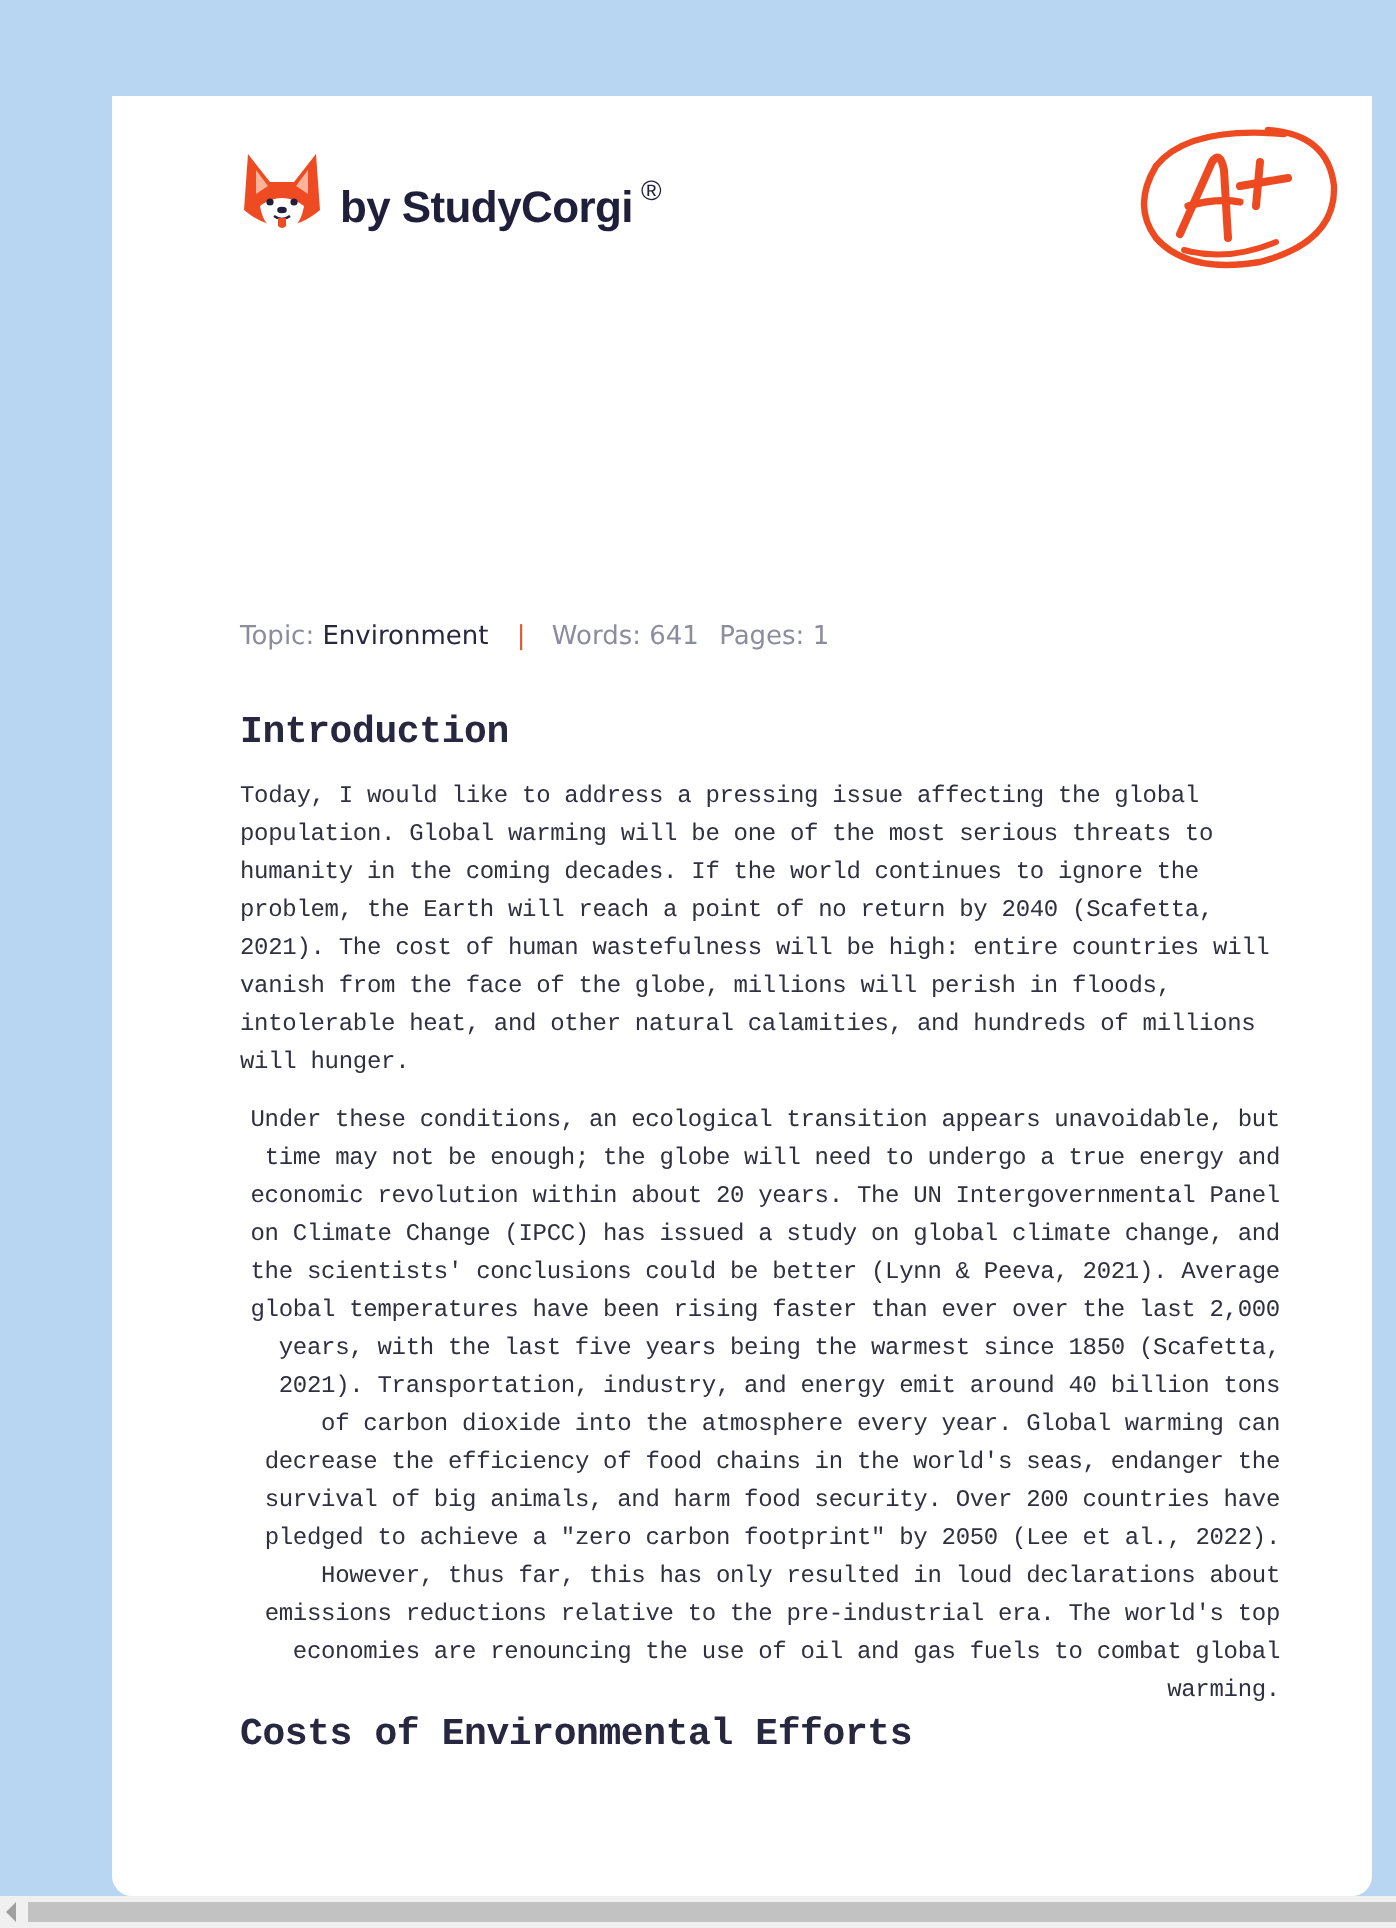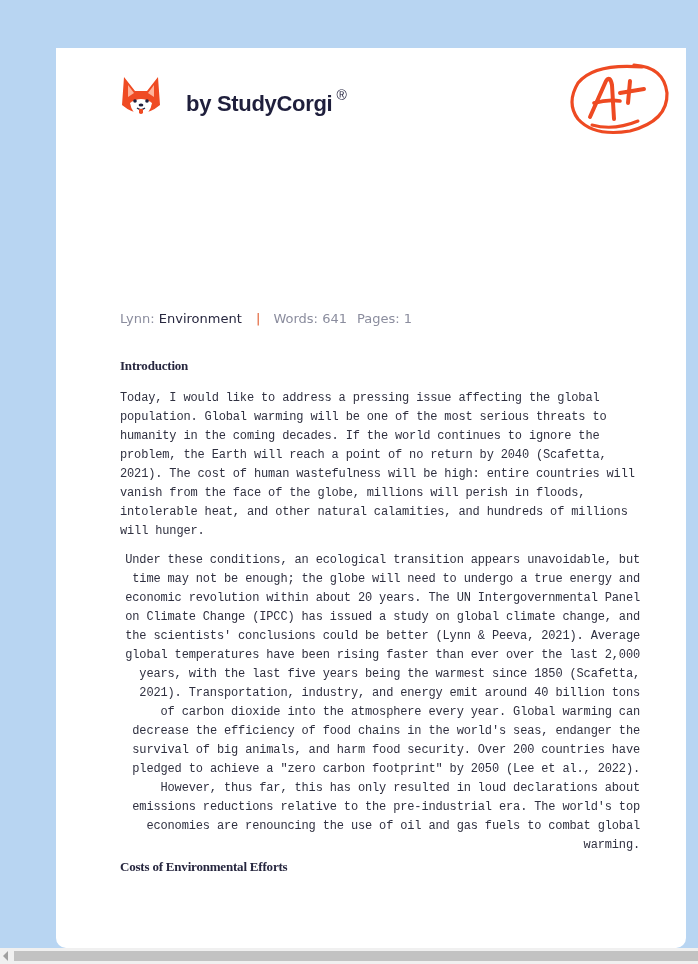--- a/index.html
+++ b/index.html
@@ -9,41 +9,41 @@
     font-family: "DejaVu Sans", sans-serif;
   }
   .page {
     position: absolute; left: 56px; top: 48px; width: 630px; height: 900px;
     background: #ffffff; border-radius: 0 0 10px 10px; overflow: hidden;
   }
   .header { position: absolute; left: 64px; top: 27px; width: 530px; height: 80px; }
   .logo { position: absolute; left: 0; top: 0; display: flex; align-items: center; }
   .corgi { width: 42px; height: 46px; }
   .brand {
-    margin-left: 24px; margin-top: 12px;
+    margin-left: 8px; margin-top: 12px;
     font-family: "Liberation Sans", sans-serif; font-weight: bold; font-size: 22px;
     color: #1f1f3c; letter-spacing: -0.3px;
   }
   .reg { font-size: 14px; font-weight: normal; vertical-align: top; margin-left: 4px; position: relative; top: -4px; color:#1f1f3c; }
   .grade { position: absolute; right: -24px; top: -16px; width: 110px; height: 80px; }
   .title {
     position: absolute; left: 64px; top: 130px; width: 500px; margin: 0;
     font-family: "DejaVu Sans", sans-serif; font-weight: bold; font-size: 26px;
     line-height: 41.5px; color: #27273f; letter-spacing: -0.4px;
   }
   .meta {
     position: absolute; left: 64px; top: 263px; font-size: 13px; color: #8b8d9e;
     font-family: "DejaVu Sans", sans-serif; white-space: nowrap;
   }
   .meta .topic-val { color: #27273f; }
   .meta .sep { color: #e05a2b; margin: 0 9px 0 10px; }
   .meta .gap { display: inline-block; width: 6px; }
   .content { position: absolute; left: 64px; top: 305px; width: 520px; }
   h2 {
-    margin: 0; font-family: Liberation Serif, serif; font-weight: bold; font-size: 13px;
+    margin: 0; font-family: Liberation Mono, monospace; font-weight: bold; font-size: 19px;
     color: #27273f; line-height: 24px; letter-spacing: -0.2px;
   }
   p {
     margin: 0; font-family: Liberation Mono, monospace; font-size: 12px; line-height: 19px;
     color: #2f3040; letter-spacing: -0.15px;
   }
   .h-intro { margin-top: 1px; }
   .p-intro { margin-top: 11px; }
   .h-need { margin-top: 0px; }
   .p-need { margin-top: 10px; text-align: right; }
@@ -83,21 +83,21 @@
       <path d="M26 58 L42 22 Q46 16 48 26 L50 60" fill="none" stroke="#ee4a22" stroke-width="4" stroke-linecap="round" stroke-linejoin="round"></path>
       <path d="M30 44 Q44 40 56 42" fill="none" stroke="#ee4a22" stroke-width="3.6" stroke-linecap="round"></path>
       <path d="M66 22 L64 44" fill="none" stroke="#ee4a22" stroke-width="4" stroke-linecap="round"></path>
       <path d="M56 34 L80 30" fill="none" stroke="#ee4a22" stroke-width="4" stroke-linecap="round"></path>
       <path d="M28 66 Q50 72 74 62" fill="none" stroke="#ee4a22" stroke-width="3" stroke-linecap="round"></path>
     </svg>
   </div>
 
 
   <div class="meta">
-    <span>Lynn:</span>
+    <span>Topic:</span>
     <a class="topic-val">Environment</a>
     <span class="sep">|</span>
     <span>Words: 641</span><span class="gap"></span>
     <span>Pages: 1</span>
   </div>
 
   <div class="content">
     <h2 class="h-intro">Introduction</h2>
     <p class="p-intro">Today, I would like to address a pressing issue affecting the global population. Global warming will be one of the most serious threats to humanity in the coming decades. If the world continues to ignore the problem, the Earth will reach a point of no return by 2040 (Scafetta, 2021). The cost of human wastefulness will be high: entire countries will vanish from the face of the globe, millions will perish in floods, intolerable heat, and other natural calamities, and hundreds of millions will hunger.</p>
     <p class="p-need">Under these conditions, an ecological transition appears unavoidable, but time may not be enough; the globe will need to undergo a true energy and economic revolution within about 20 years. The UN Intergovernmental Panel on Climate Change (IPCC) has issued a study on global climate change, and the scientists' conclusions could be better (Lynn &amp; Peeva, 2021). Average global temperatures have been rising faster than ever over the last 2,000 years, with the last five years being the warmest since 1850 (Scafetta, 2021). Transportation, industry, and energy emit around 40 billion tons of carbon dioxide into the atmosphere every year. Global warming can decrease the efficiency of food chains in the world's seas, endanger the survival of big animals, and harm food security. Over 200 countries have pledged to achieve a "zero carbon footprint" by 2050 (Lee et al., 2022). However, thus far, this has only resulted in loud declarations about emissions reductions relative to the pre-industrial era. The world's top economies are renouncing the use of oil and gas fuels to combat global warming.</p>

